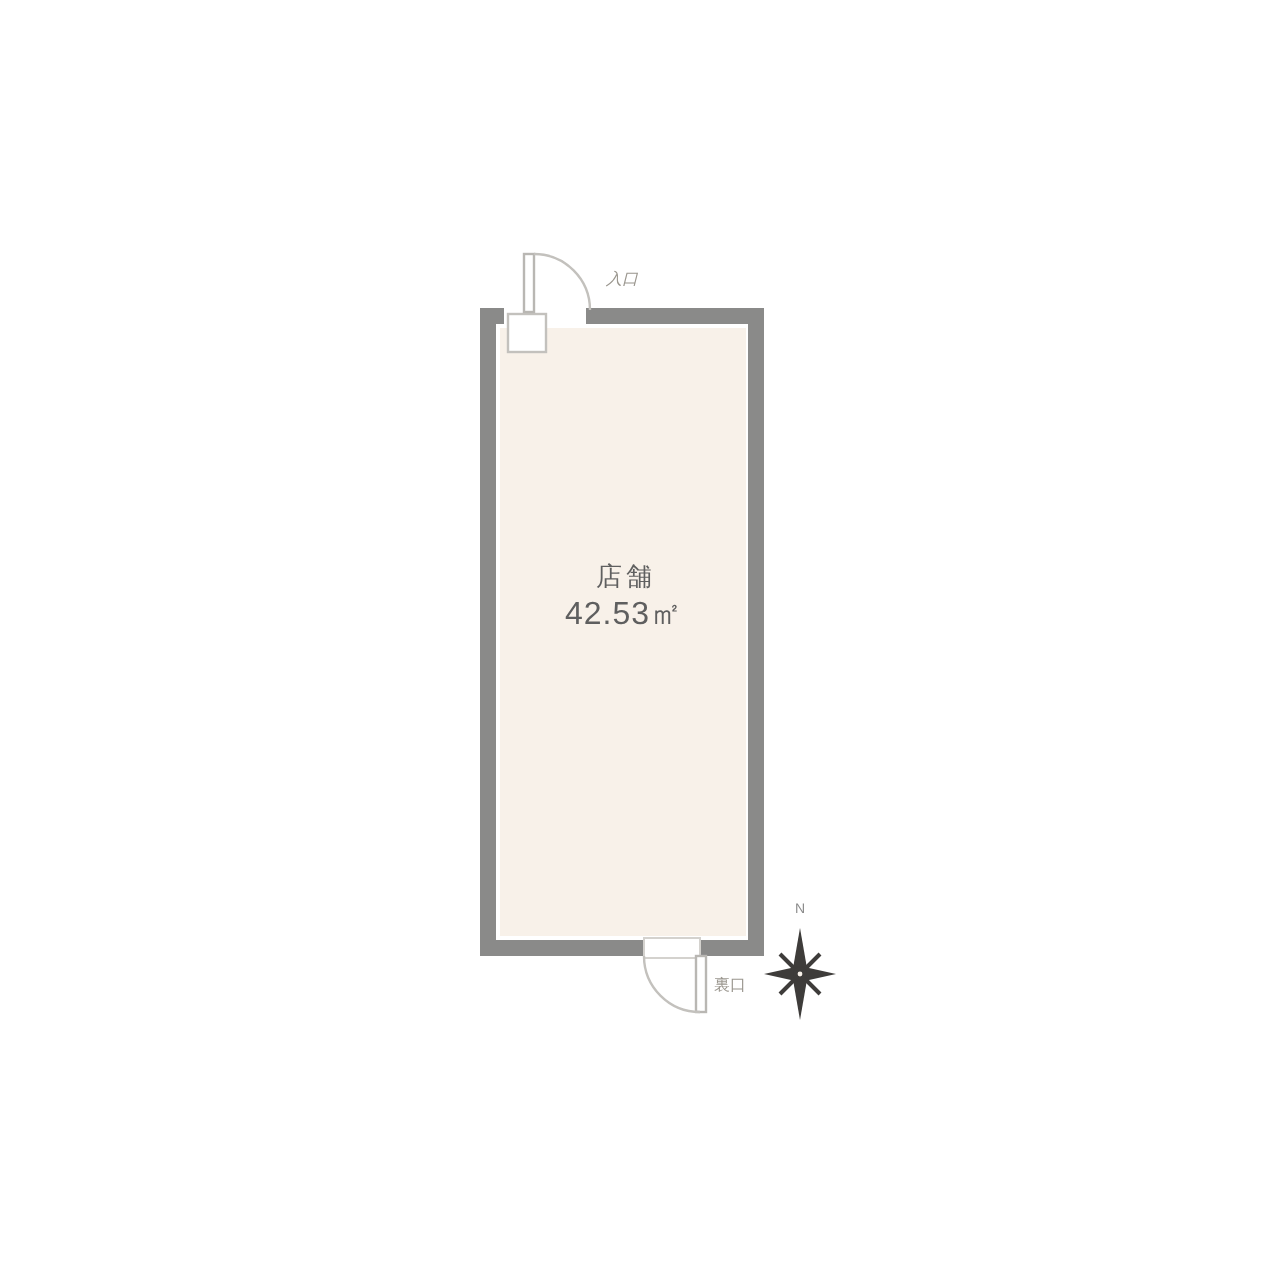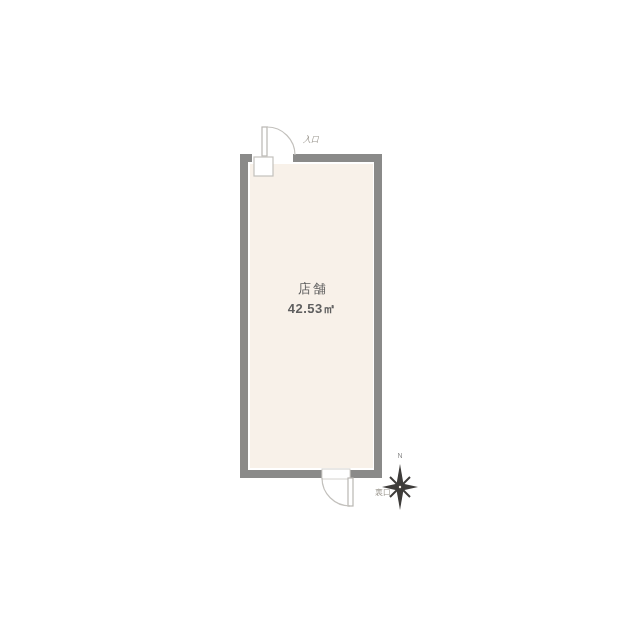--- a/index.html
+++ b/index.html
@@ -27,24 +27,23 @@
     transform: translate(-50%, -50%);
     white-space: nowrap;
     line-height: 1;
   }
   .room-name {
     font-size: 13px;
     letter-spacing: 2px;
     color: var(--color-room_text, #5f5f5f);
   }
   .room-area {
-    font-size: 13px;
+    font-size: 16px;
     letter-spacing: 0.5px;
     color: var(--color-room_text, #5f5f5f);
-    font-weight: bold;
   }
   .door-label {
     font-size: 8px;
     color: var(--color-door_text, #9b978f);
   }
   .compass-label {
     font-size: 7px;
     color: #8b8b8b;
   }
 </style>
@@ -85,16 +84,16 @@
       <polygon points="400,464 404,487 400,510 396,487"></polygon>
       <polygon points="382,487 400,483 418,487 400,491"></polygon>
       <circle cx="400" cy="487" r="3.5"></circle>
       <circle cx="400" cy="487" r="1.2" fill="#f8f1e9"></circle>
     </g>
   </svg>
 
   <span class="lbl room-name" style="left:313px; top:288px;">店舗</span>
   <span class="lbl room-area" style="left:312px; top:308px;">42.53㎡</span>
   <span class="lbl door-label" style="left:311px; top:140px;font-style:italic;">入口</span>
-  <span class="lbl door-label" style="left:365px; top:493px;margin-left:18px;">裏口</span>
+  <span class="lbl door-label" style="left:365px; top:493px;">裏口</span>
   <span class="lbl compass-label" style="left:400px; top:455px;">N</span>
 
 </div>
 
 </body></html>

